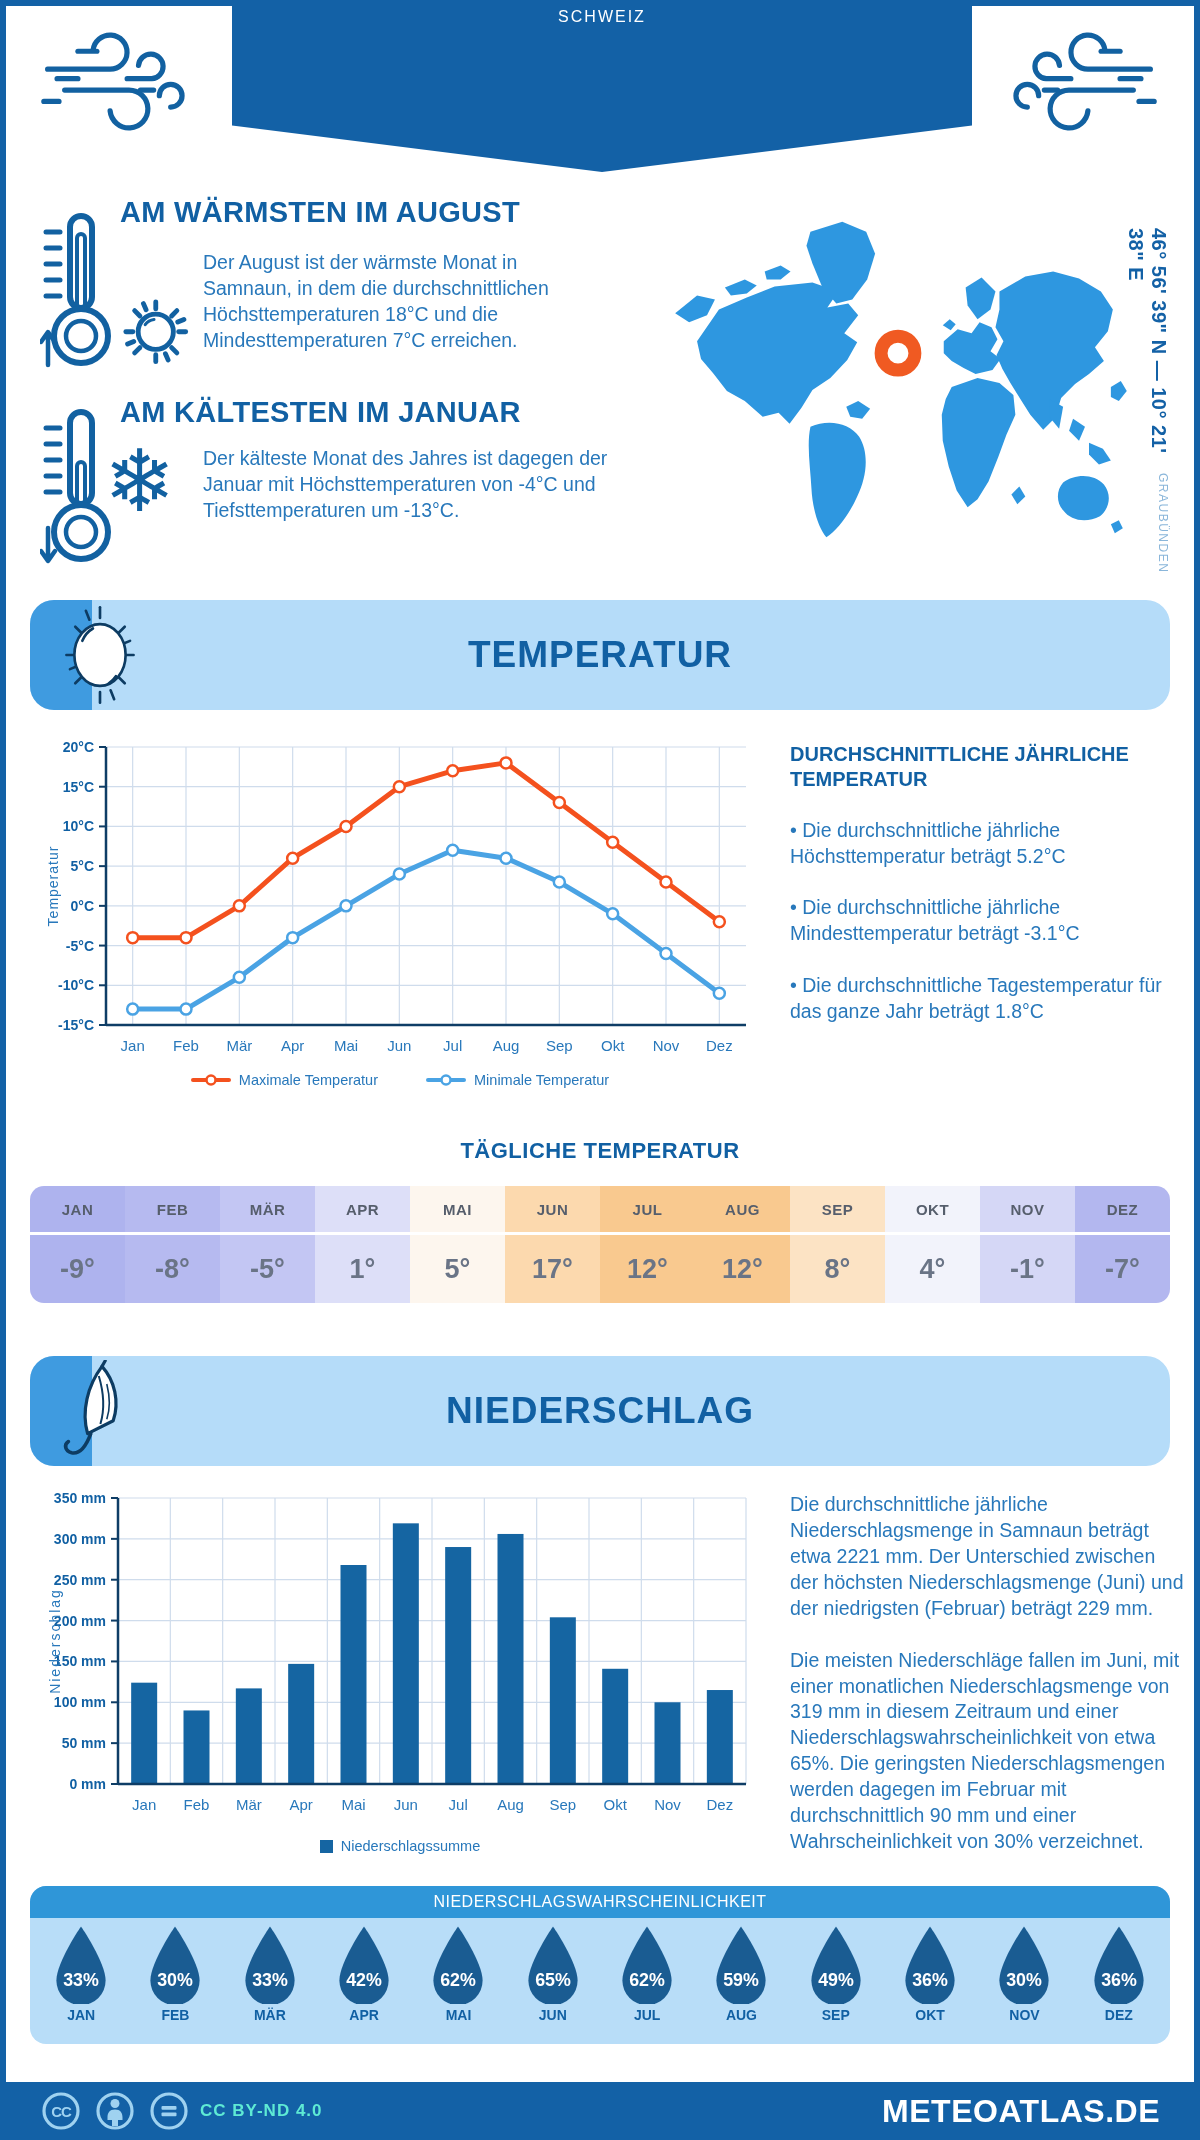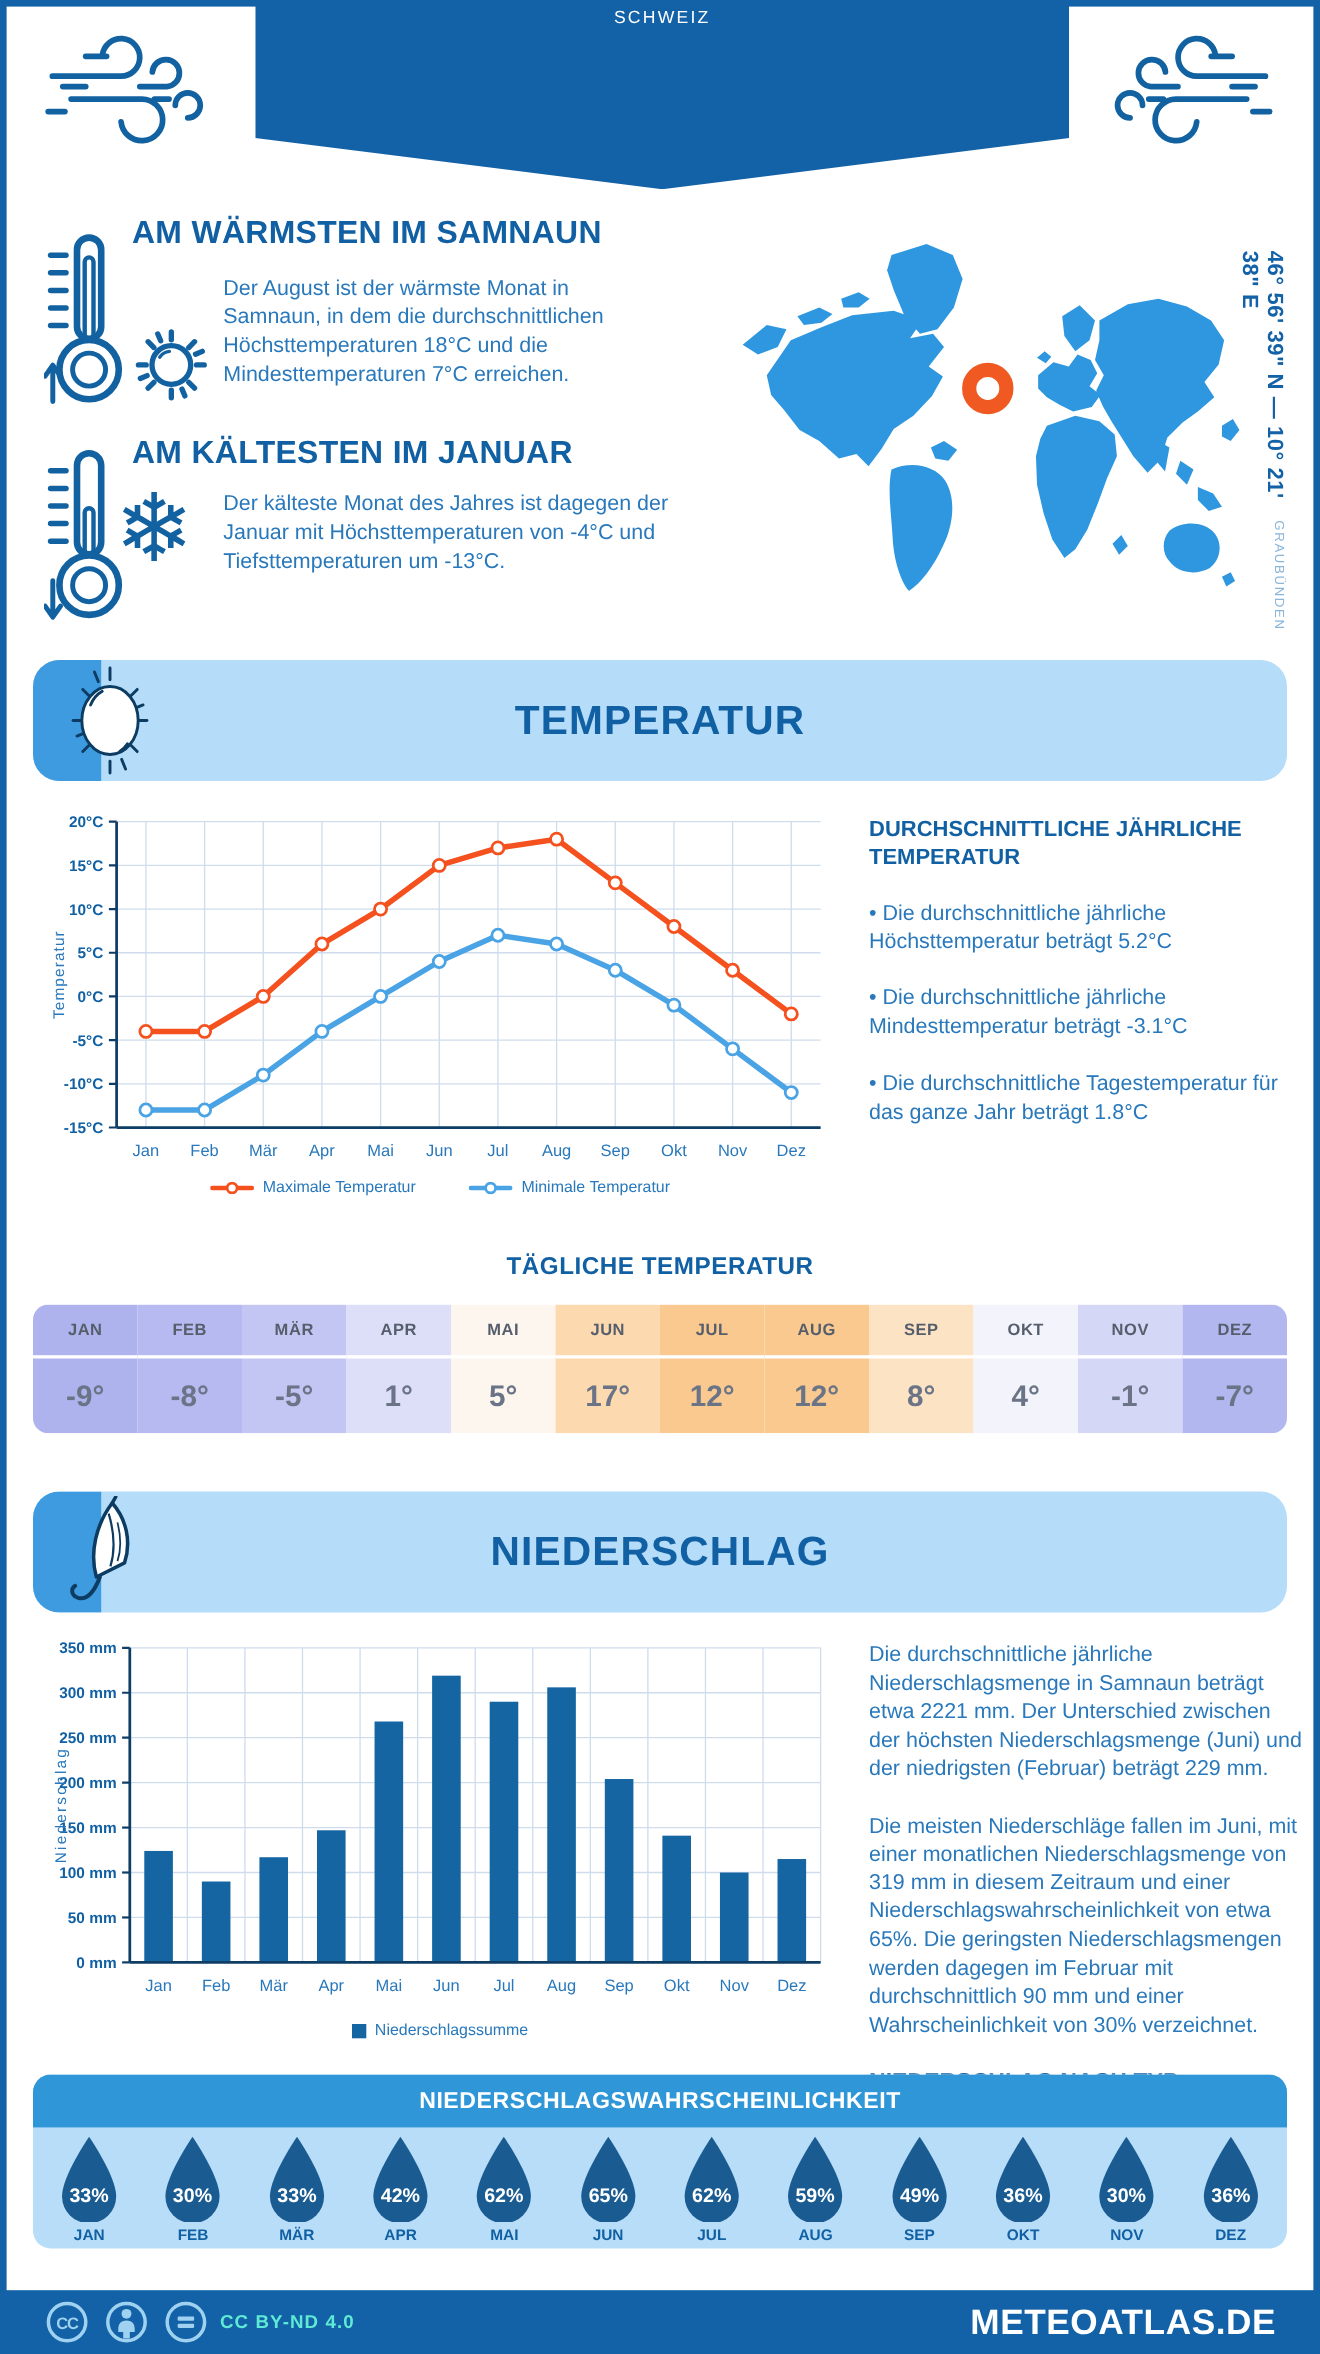--- a/index.html
+++ b/index.html
@@ -60,22 +60,22 @@
   .t-col{flex:1;display:flex;flex-direction:column;}
   .t-month{height:46px;display:flex;align-items:center;justify-content:center;
            font-size:15px;font-weight:bold;color:#565e6c;letter-spacing:.5px;}
   .t-split{height:3px;background:#ffffff;}
   .t-value{flex:1;display:flex;align-items:center;justify-content:center;
            font-size:27px;font-weight:bold;color:#6a7486;}
 
   
   .prob{position:absolute;left:30px;top:1886px;width:1140px;height:158px;border-radius:16px;
         overflow:hidden;background:#b8ddf8;}
-  .prob-header{height:48px;background:#2f96d8;display:flex;align-items:center;justify-content:center;
-               color:#fff;font-size:21px;font-weight:bold;letter-spacing:.5px;}
+  .prob-header{height:32px;background:#2f96d8;display:flex;align-items:center;justify-content:center;
+               color:#fff;font-size:16px;font-weight:normal;letter-spacing:.5px;}
   .prob-row{display:flex;padding:6px 4px 0 4px;}
   .drop-col{flex:1;display:flex;flex-direction:column;align-items:center;}
   .drop-label{margin-top:3px;font-size:14px;font-weight:bold;color:#1160a3;}
 
   
   .footer{position:absolute;left:0;right:0;top:2082px;height:58px;background:#1361a6;
           display:flex;align-items:center;z-index:75;}
   .cc-group{margin-left:40px;display:flex;align-items:flex-end;gap:12px;}
   .cc-label{margin-left:10px;font-size:17px;font-weight:bold;color:#5eead4;letter-spacing:1px;}
   .site{margin-left:auto;margin-right:40px;font-size:32px;font-weight:bold;color:#fff;letter-spacing:.5px;}
@@ -132,21 +132,21 @@
       <line x1="78" y1="52" x2="86" y2="52"></line>
     <line x1="28" y1="28" x2="34" y2="34"></line>  
       <line x1="70" y1="70" x2="76" y2="76"></line>
     <line x1="28" y1="76" x2="34" y2="70"></line>  
       <line x1="70" y1="34" x2="76" y2="28"></line>
     <line x1="38" y1="20" x2="41" y2="27"></line>  
       <line x1="63" y1="77" x2="66" y2="84"></line>
     <line x1="20" y1="66" x2="27" y2="63"></line>  
       <line x1="77" y1="41" x2="84" y2="38"></line>
   </svg>
-  <div class="info-heading" style="top:196px">AM WÄRMSTEN IM SAMNAUN</div>
+  <div class="info-heading" style="top:196px">AM WÄRMSTEN IM AUGUST</div>
   <div class="info-text" style="top:250px;width:400px">Der August ist der wärmste Monat in Samnaun, in dem die durchschnittlichen Höchsttemperaturen 18°C und die Mindesttemperaturen 7°C erreichen.</div>
 
   <svg class="ic-abs" style="left:40px;top:406px" width="80" height="160" viewBox="0 0 80 160" fill="none" stroke="#1261a1" stroke-linecap="round">
     <rect x="30" y="6" width="22" height="92" rx="11" stroke-width="6"></rect>
     <rect x="37" y="56" width="8" height="42" rx="4" stroke-width="4"></rect>
     <circle cx="41" cy="126" r="27" stroke-width="6"></circle>
     <circle cx="41" cy="126" r="15" stroke-width="4.5"></circle>
     <line x1="6" y1="22" x2="20" y2="22" stroke-width="5"></line>
     <line x1="6" y1="38" x2="20" y2="38" stroke-width="5"></line>
     <line x1="6" y1="54" x2="20" y2="54" stroke-width="5"></line>

